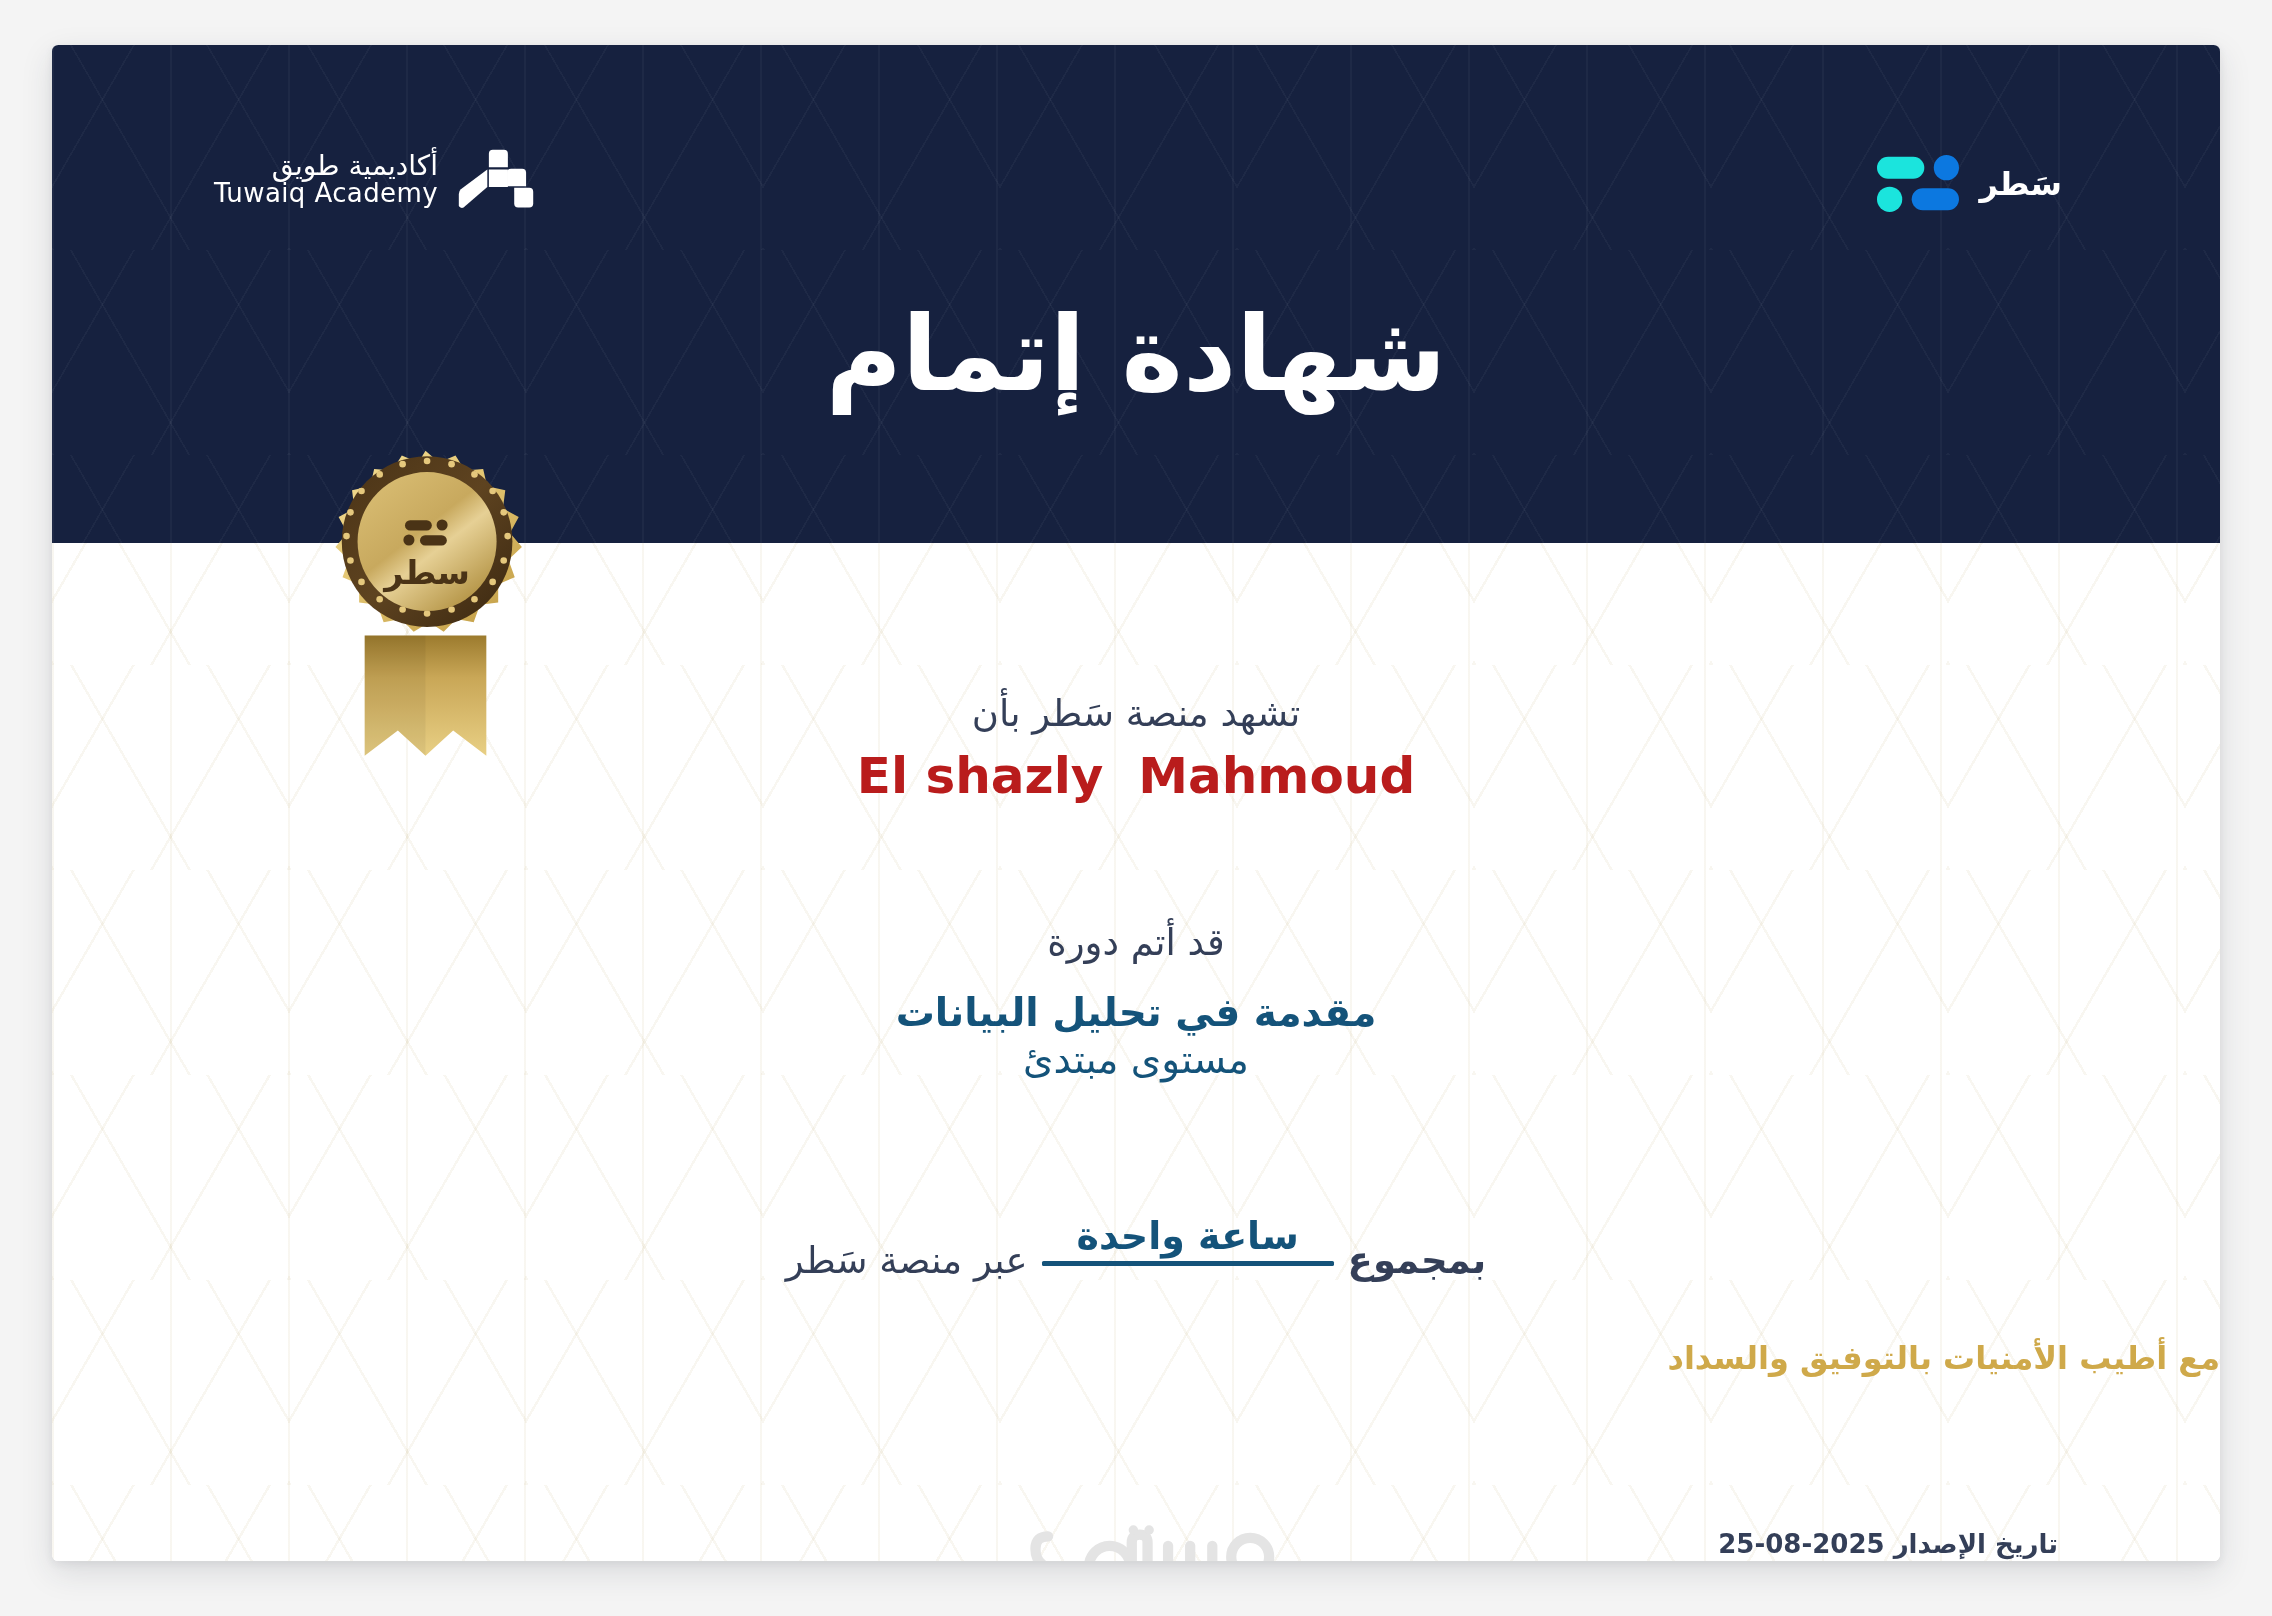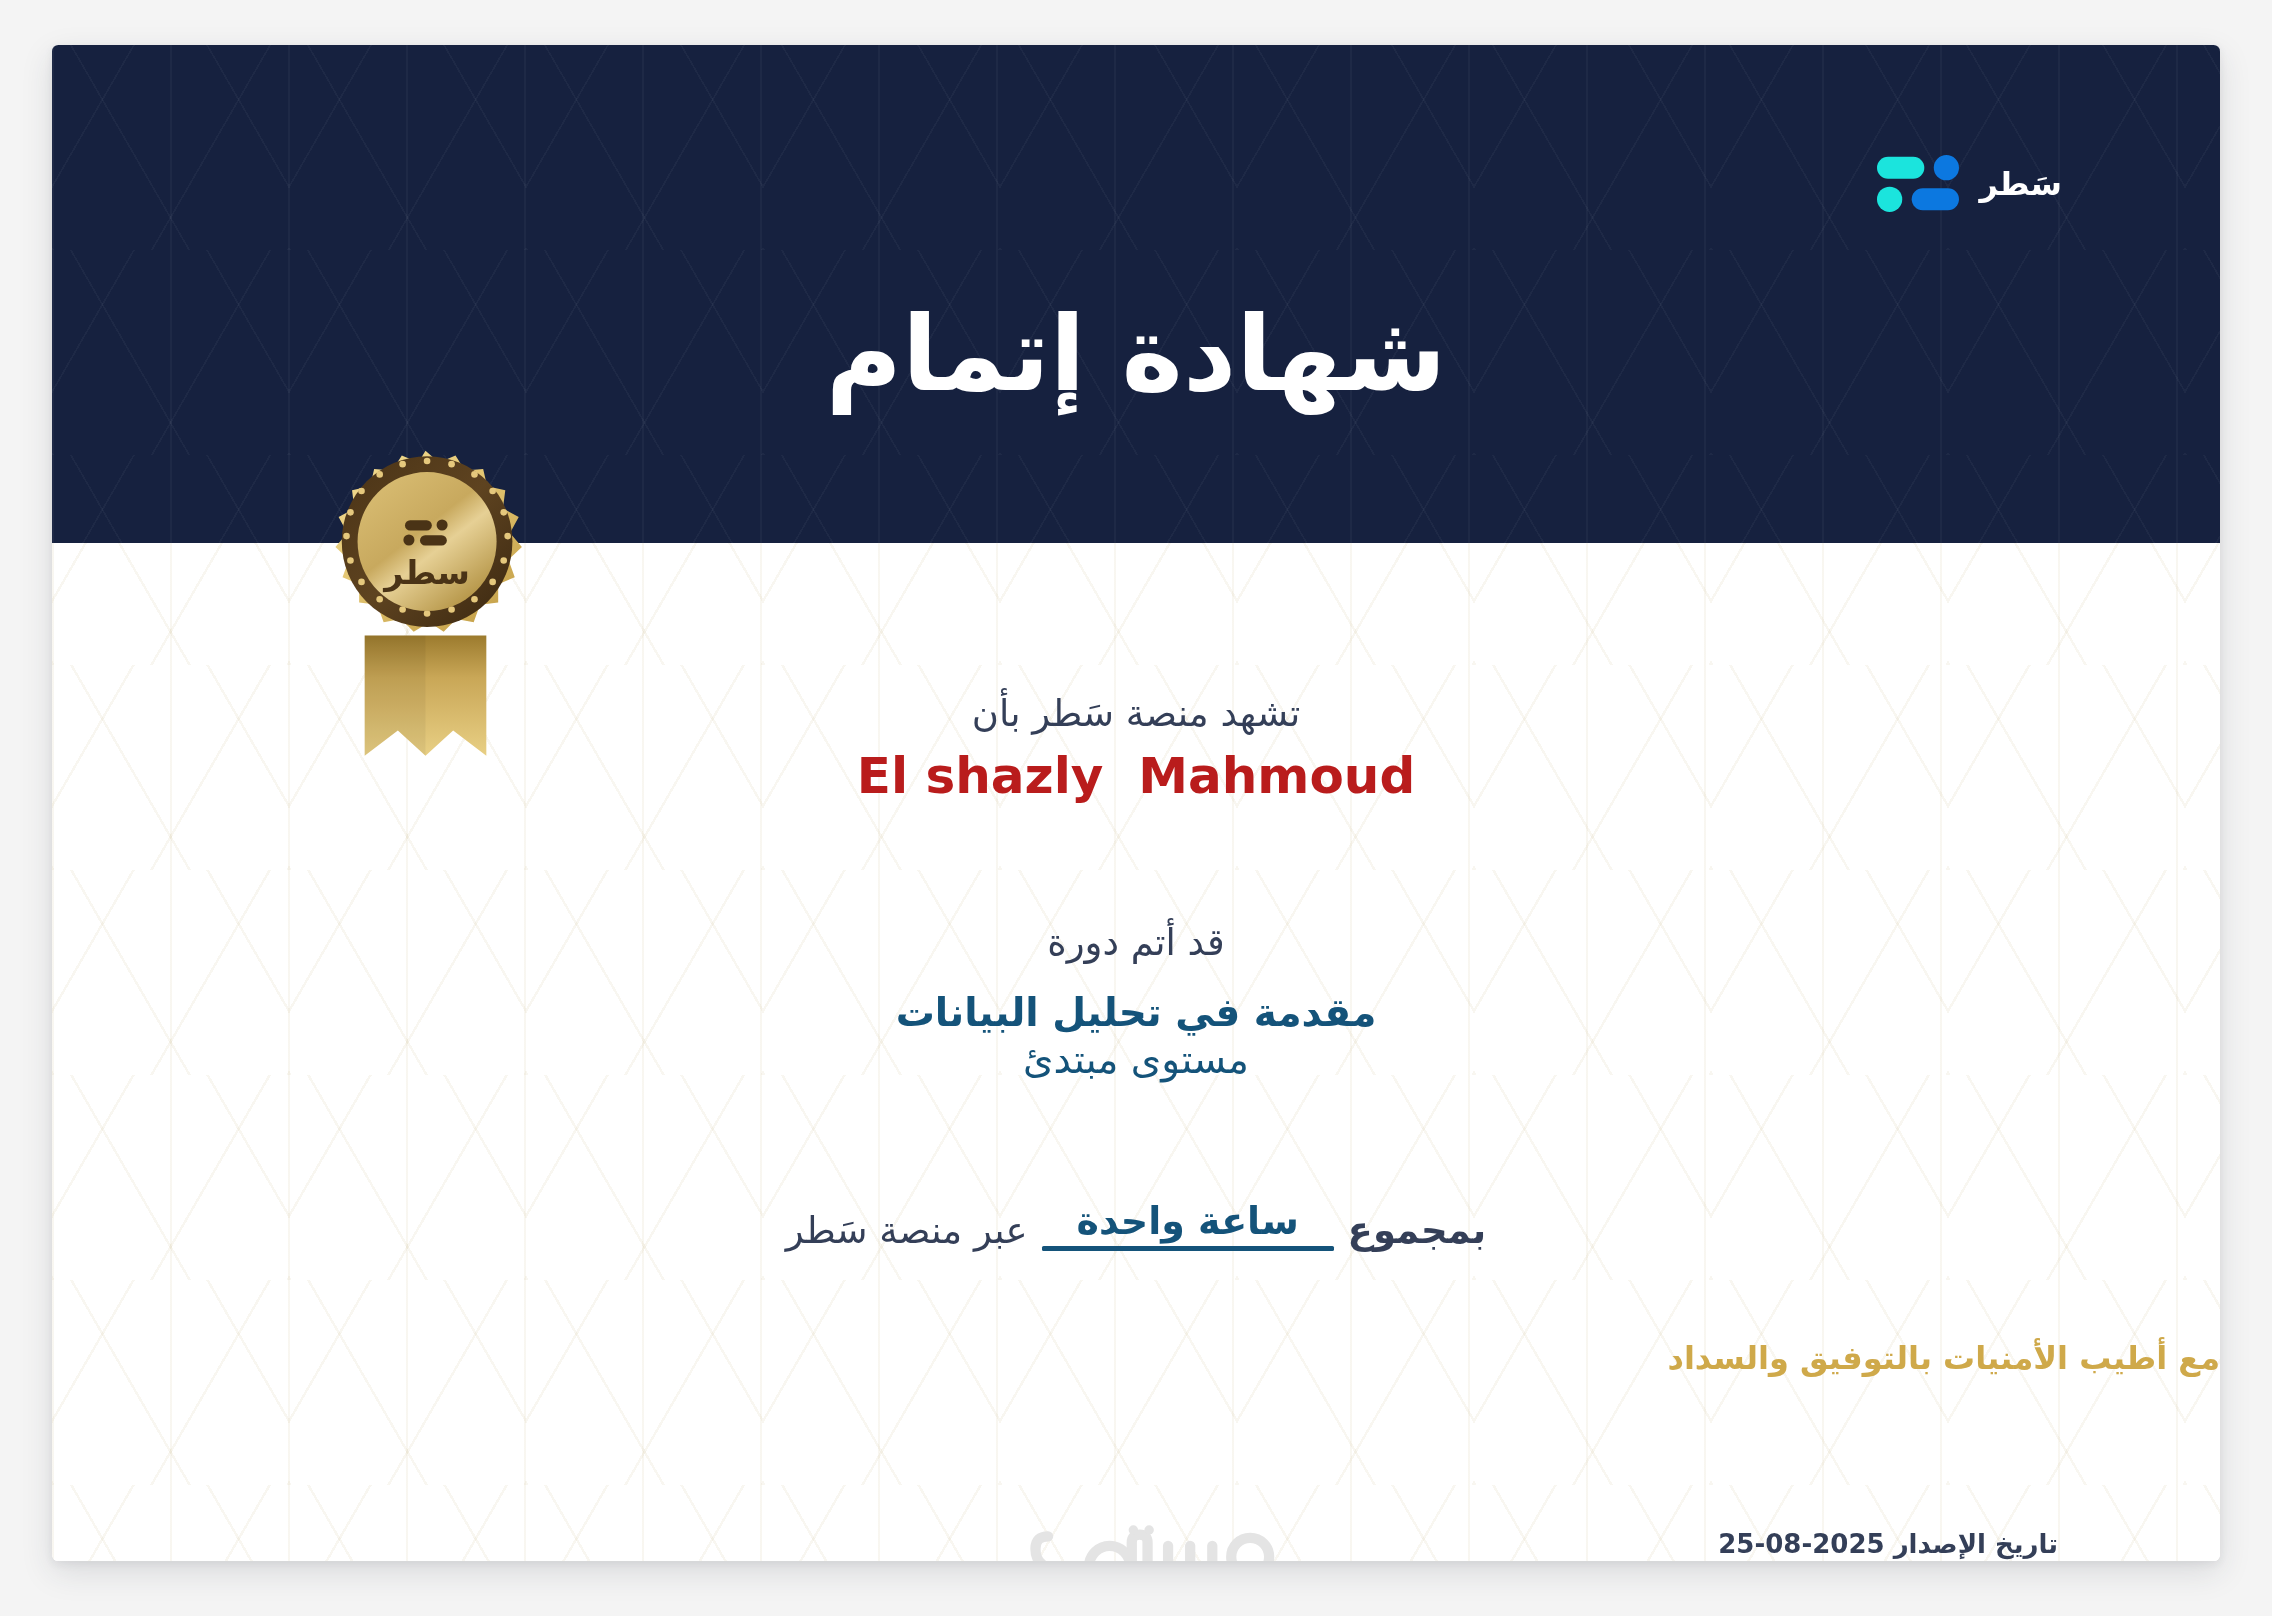--- a/index.html
+++ b/index.html
@@ -161,21 +161,21 @@
     display:flex; justify-content:center; align-items:flex-end;
     gap:0px;
     direction:rtl;
   }
   .hours-label{
     font-size:37px; font-weight:700; color:#343f58;
     line-height:1; padding-bottom:3.2px;
   }
   .hours-blank{
     position:relative;
-    width:292px; margin:1px 14px;
+    width:292px; margin:16px 14px;
     display:flex; justify-content:center; align-items:flex-end;
     padding-bottom:11px;
   }
   .hours-blank::after{
     content:""; position:absolute;
     left:0; right:0; bottom:0; height:5.5px;
     background:#14537a; border-radius:1.6px;
   }
   .hours-value{
     font-size:38px; font-weight:700; color:#14537a;
@@ -213,20 +213,33 @@
   .wm-ar{width:300px;height:76px;display:block;}
 </style>
 </head>
 <body>
 
 <div class="cert-card">
 
   <div class="cert-header">
     <div class="isopat"></div>
 
+    <div class="tuwaiq-logo">
+      <div class="tuwaiq-wordmark">
+        <span class="tuwaiq-ar">أكاديمية طويق</span>
+        <span class="tuwaiq-en">Tuwaiq Academy</span>
+      </div>
+      <svg class="tuwaiq-mark" viewBox="0 0 96 78">
+        <path fill="#ffffff" d="M44 2 h14 a5 5 0 0 1 5 5 v17 h-24 v-17 a5 5 0 0 1 5 -5 z"></path>
+        <path fill="#ffffff" d="M67 26 h14 a5 5 0 0 1 5 5 v17 h-24 v-17 a5 5 0 0 1 5 -5 z"></path>
+        <path fill="#ffffff" d="M90 50 a5 5 0 0 1 5 5 v15 a5 5 0 0 1 -5 5 h-14 a5 5 0 0 1 -5 -5 v-20 z"></path>
+        <path fill="#ffffff" d="M39 27 h24 v22 h-24 z"></path>
+        <path fill="#ffffff" d="M37 27 l0 22 -30 26 a4 4 0 0 1 -6 -3 v-14 a8 8 0 0 1 2.6 -5.9 z"></path>
+      </svg>
+    </div>
 
     <div class="satr-logo">
       <svg class="satr-mark" viewBox="0 0 104 72">
         <rect x="0" y="2" width="60" height="28" rx="14" fill="#1be4dd"></rect>
         <circle cx="88" cy="16" r="16" fill="#0c78e0"></circle>
         <circle cx="16" cy="56" r="16" fill="#1be4dd"></circle>
         <rect x="44" y="42" width="60" height="28" rx="14" fill="#0c78e0"></rect>
       </svg>
       <span class="satr-word">سَطر</span>
     </div>

